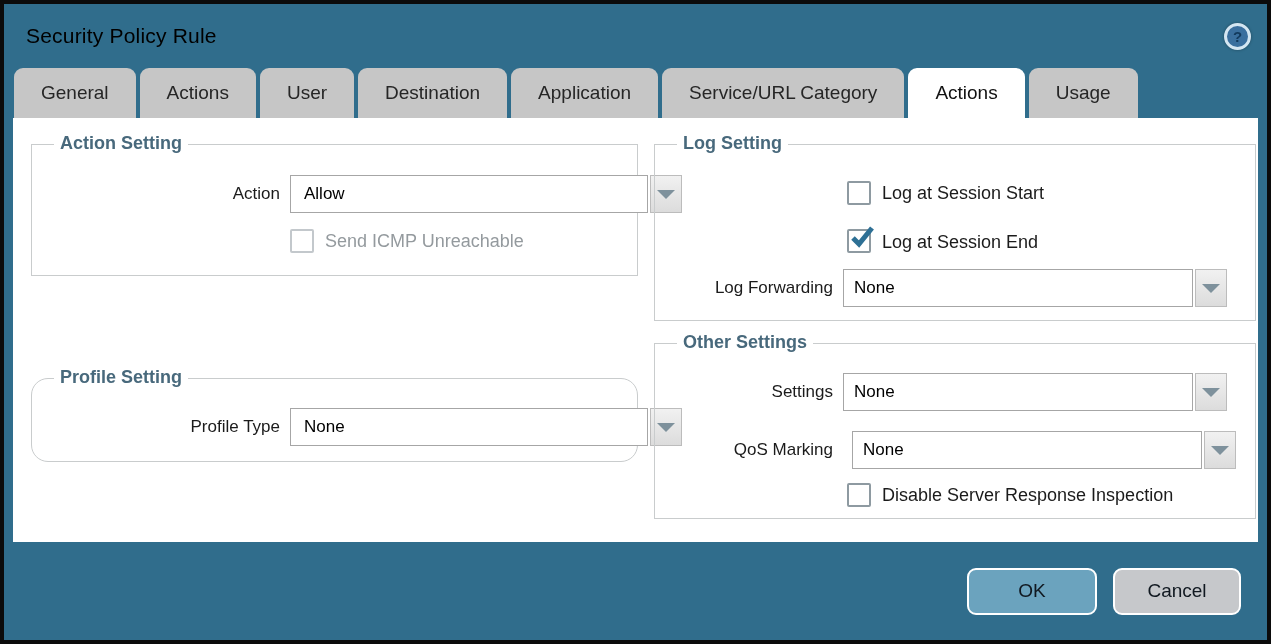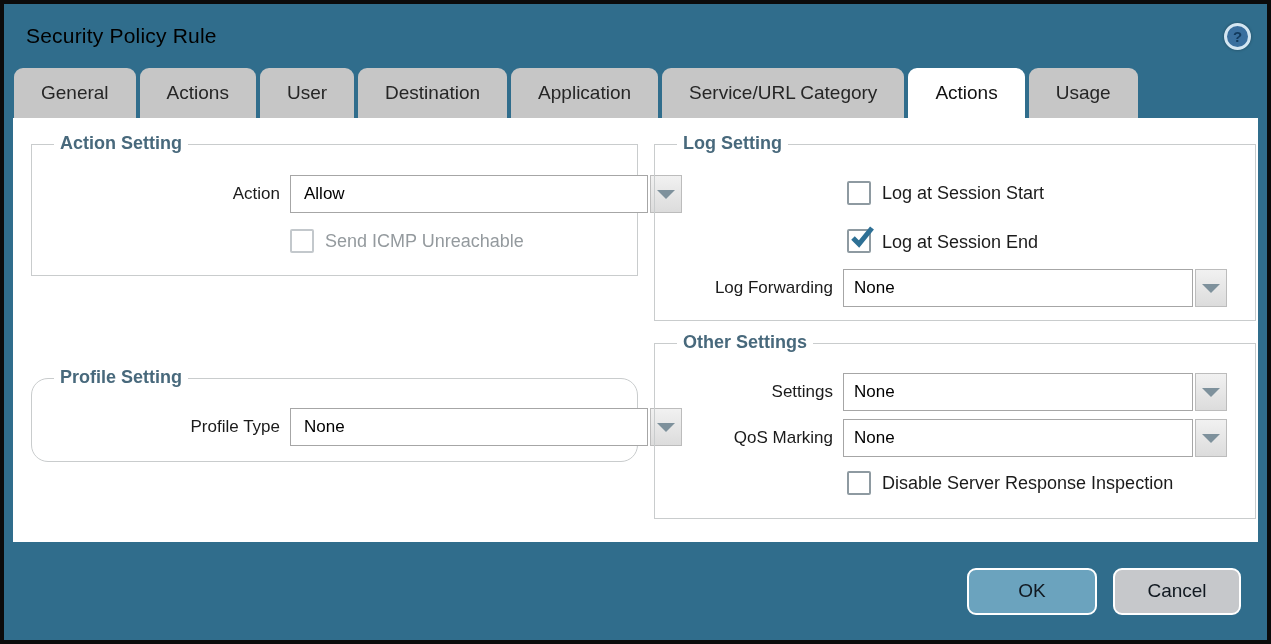--- a/index.html
+++ b/index.html
@@ -118,21 +118,21 @@
   .cb-label { margin-left:11px; font-size:18px; color:#1b1b1b; }
 
   .checkbox-row.disabled .checkbox { border-color:#c3c8cc; cursor:default; }
   .checkbox-row.disabled .cb-label { color:#949a9e; }
 
   
   #row-icmp   { margin-top:16px; margin-left:258px; }
   #row-logstart { margin-left:192px; }
   #row-logend   { margin-left:192px; margin-top:24px;align-items:flex-end; }
   #row-logfwd   { margin-top:16px; }
-  #row-qos      { margin-top:8px; }
+  #row-qos      { margin-top:20px;gap:9px; }
   #row-dsri     { margin-top:14px; margin-left:192px; }
 
   
   .footer {
     height:98px;
     display:flex; align-items:center; justify-content:flex-end;
     padding-right:26px;
   }
   .btn {
     height:47px; border-radius:9px;

